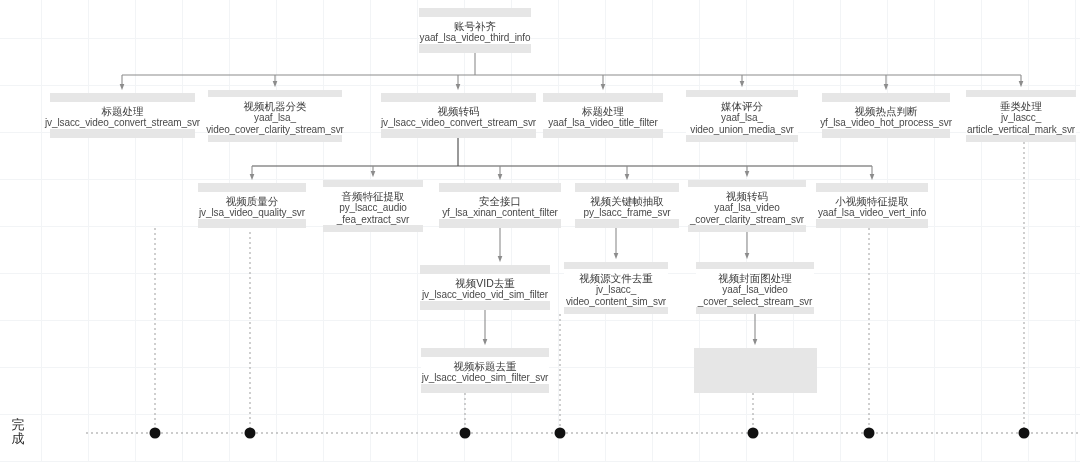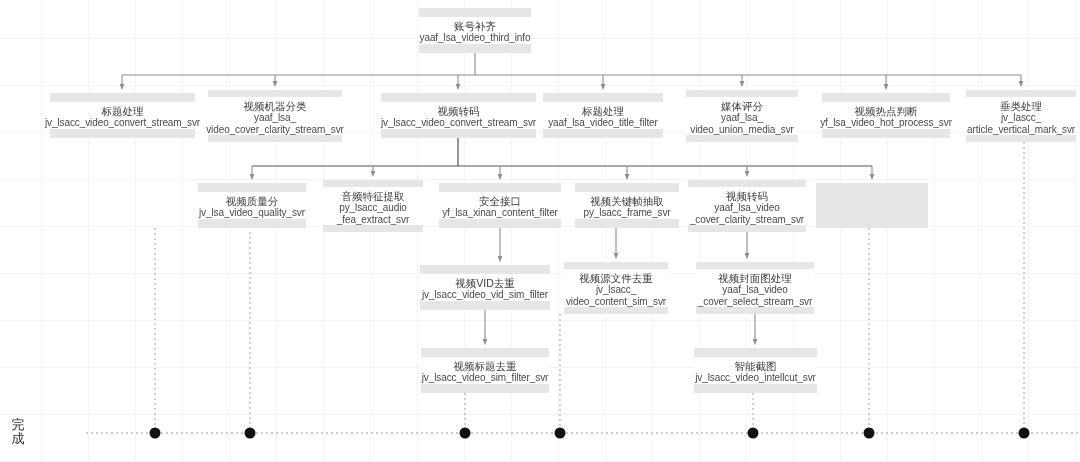--- a/index.html
+++ b/index.html
@@ -268,20 +268,24 @@
     <div class="inner">
       <div class="title">视频转码</div>
       <div class="svc">yaaf_lsa_video
 _cover_clarity_stream_svr</div>
     </div>
     <div class="cap-bot"></div>
   </div>
 
   <div class="node" style="left:816px; top:183px; width:112px; height:45px;">
     <div class="cap-top"></div>
+    <div class="inner">
+      <div class="title">小视频特征提取</div>
+      <div class="svc">yaaf_lsa_video_vert_info</div>
+    </div>
     <div class="cap-bot"></div>
   </div>
 
   <div class="node" style="left:420px; top:265px; width:130px; height:45px;">
     <div class="cap-top"></div>
     <div class="inner">
       <div class="title">视频VID去重</div>
       <div class="svc">jv_lsacc_video_vid_sim_filter</div>
     </div>
     <div class="cap-bot"></div>
@@ -311,24 +315,20 @@
     <div class="cap-top"></div>
     <div class="inner">
       <div class="title">视频标题去重</div>
       <div class="svc">jv_lsacc_video_sim_filter_svr</div>
     </div>
     <div class="cap-bot"></div>
   </div>
 
   <div class="node" style="left:694px; top:348px; width:123px; height:45px;">
     <div class="cap-top"></div>
-    <div class="inner">
-      <div class="title">智能截图</div>
-      <div class="svc">jv_lsacc_video_intellcut_svr</div>
-    </div>
     <div class="cap-bot"></div>
   </div>
 
   <div class="stage-label" style="left:10px; top:418px;">完成</div>
 
   <div class="dot" style="left:155px; top:433px;"></div>
   <div class="dot" style="left:250px; top:433px;"></div>
   <div class="dot" style="left:465px; top:433px;"></div>
   <div class="dot" style="left:560px; top:433px;"></div>
   <div class="dot" style="left:753px; top:433px;"></div>

